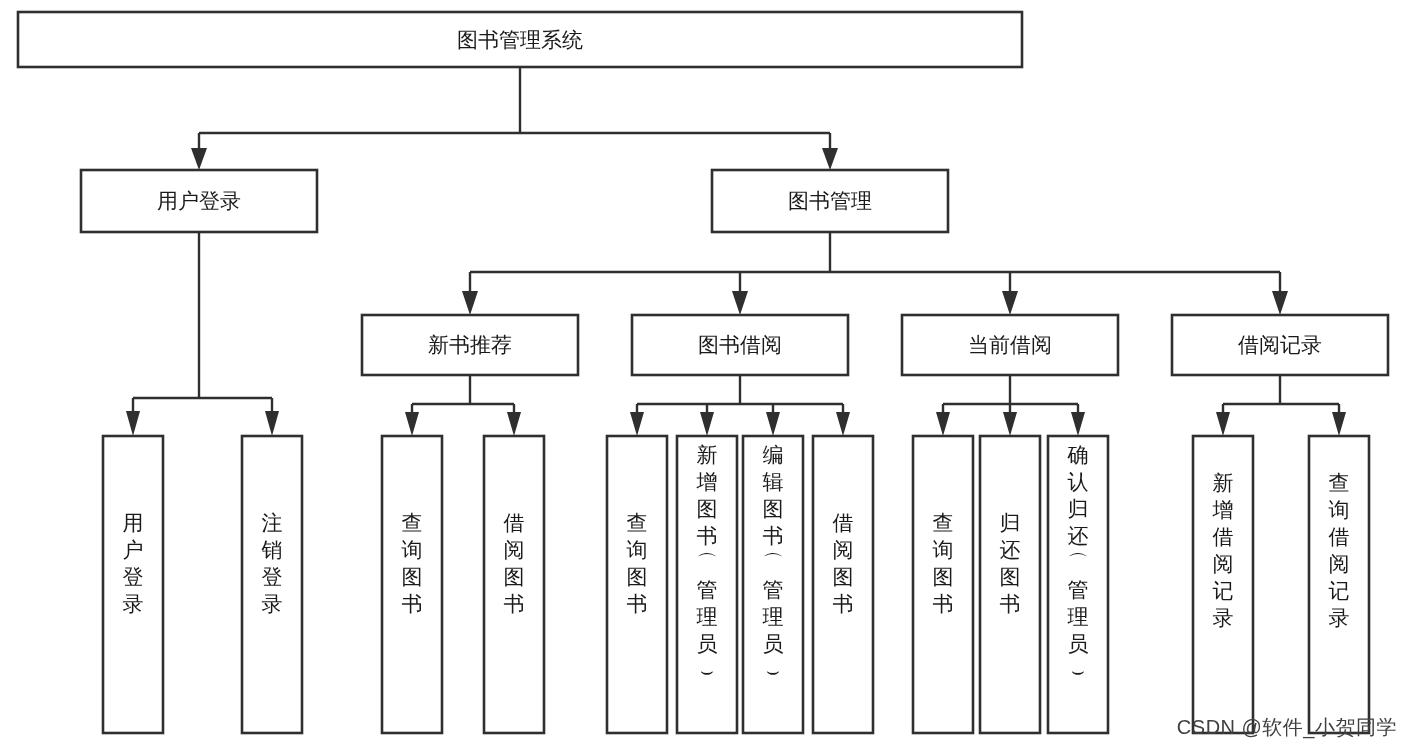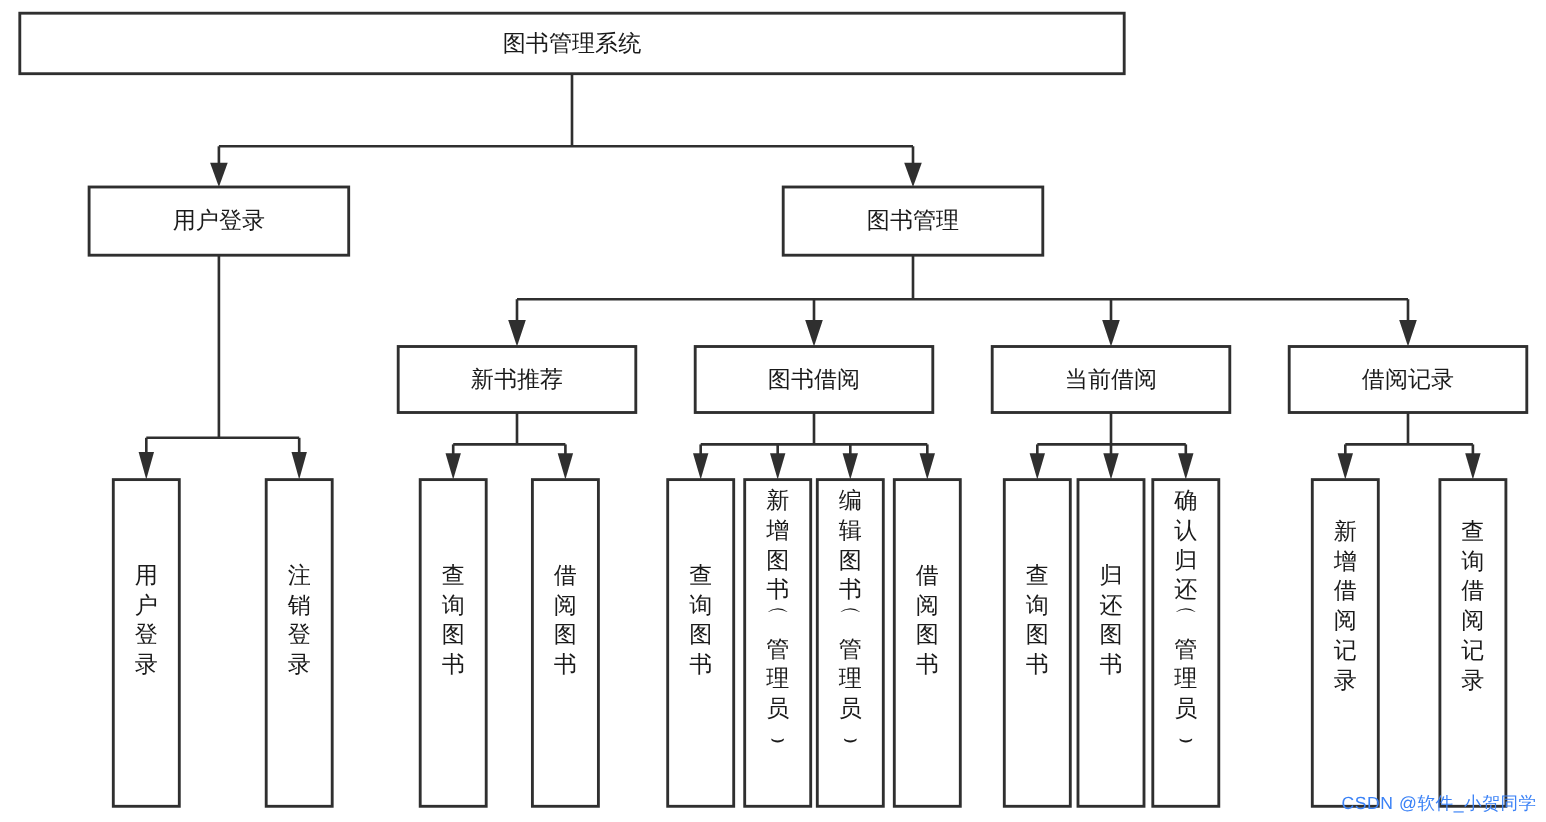--- a/index.html
+++ b/index.html
@@ -52,22 +52,22 @@
     font-family: "Liberation Sans", "DejaVu Sans", sans-serif;
     fill: #1a1a1a;
     font-size: 21px;
     text-anchor: middle;
   }
   .watermark {
     position: absolute;
     right: 8px;
     bottom: 6px;
     font-family: "Liberation Sans", "DejaVu Sans", sans-serif;
-    font-size: 16px;
-    color: #3b82f6;
+    font-size: 20px;
+    color: #404040;
     white-space: nowrap;
     letter-spacing: 0.5px;
     user-select: none;
   }
 </style>
 </head>
 <body>
 
 <div id="diagram-root">
 

